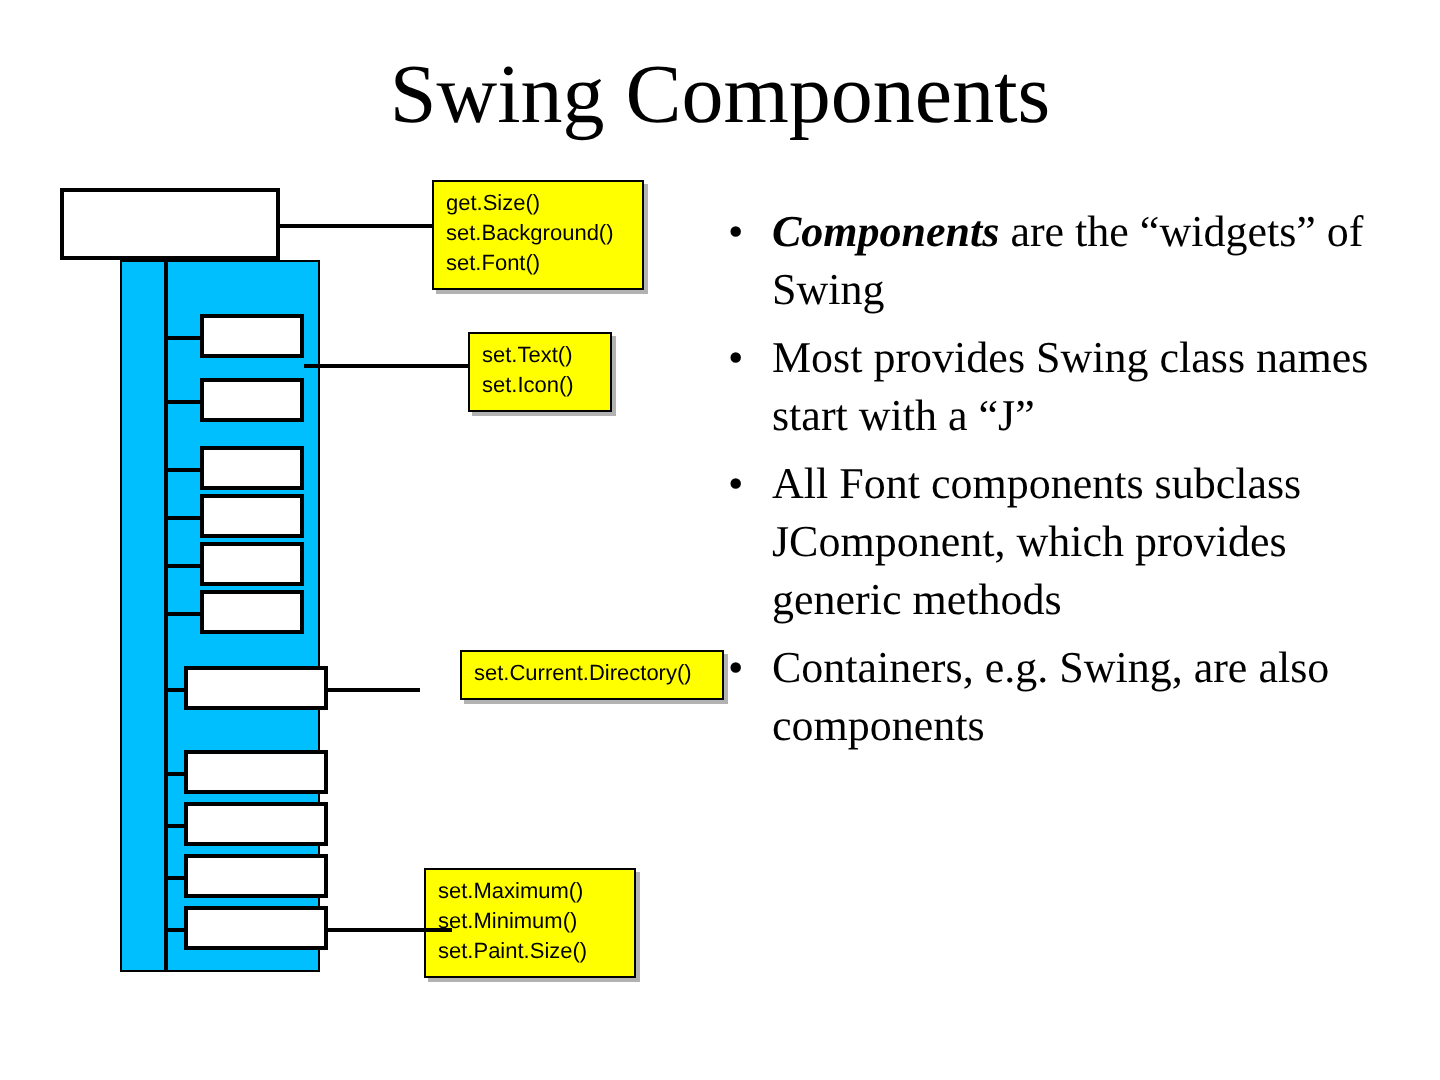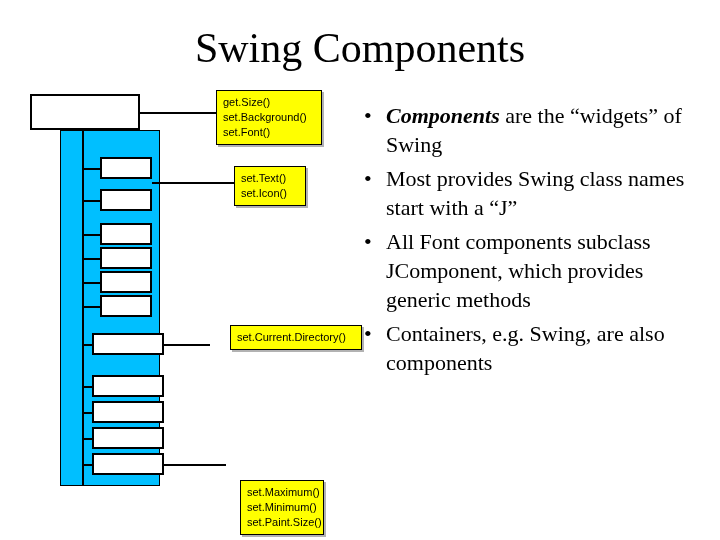--- a/index.html
+++ b/index.html
@@ -97,21 +97,21 @@
           <div>set.Text()</div>
           <div>set.Icon()</div>
         </div>
         <div class="hline" style="left:140px; top:88px; width:82px;"></div>
 
         <div class="callout" style="left:198px; top:231px; width:132px;margin-left:20px;">
           <div>set.Current.Directory()</div>
         </div>
         <div class="hline" style="left:152px; top:250px; width:46px;"></div>
 
-        <div class="callout" style="left:228px; top:340px; width:84px;margin-top:46px;">
+        <div class="callout" style="left:200px; top:340px; width:106px;">
           <div>set.Maximum()</div>
           <div>set.Minimum()</div>
           <div>set.Paint.Size()</div>
         </div>
         <div class="hline" style="left:152px; top:370px; width:62px;"></div>
 
       </div>
     </div>
 
     <div class="right">

